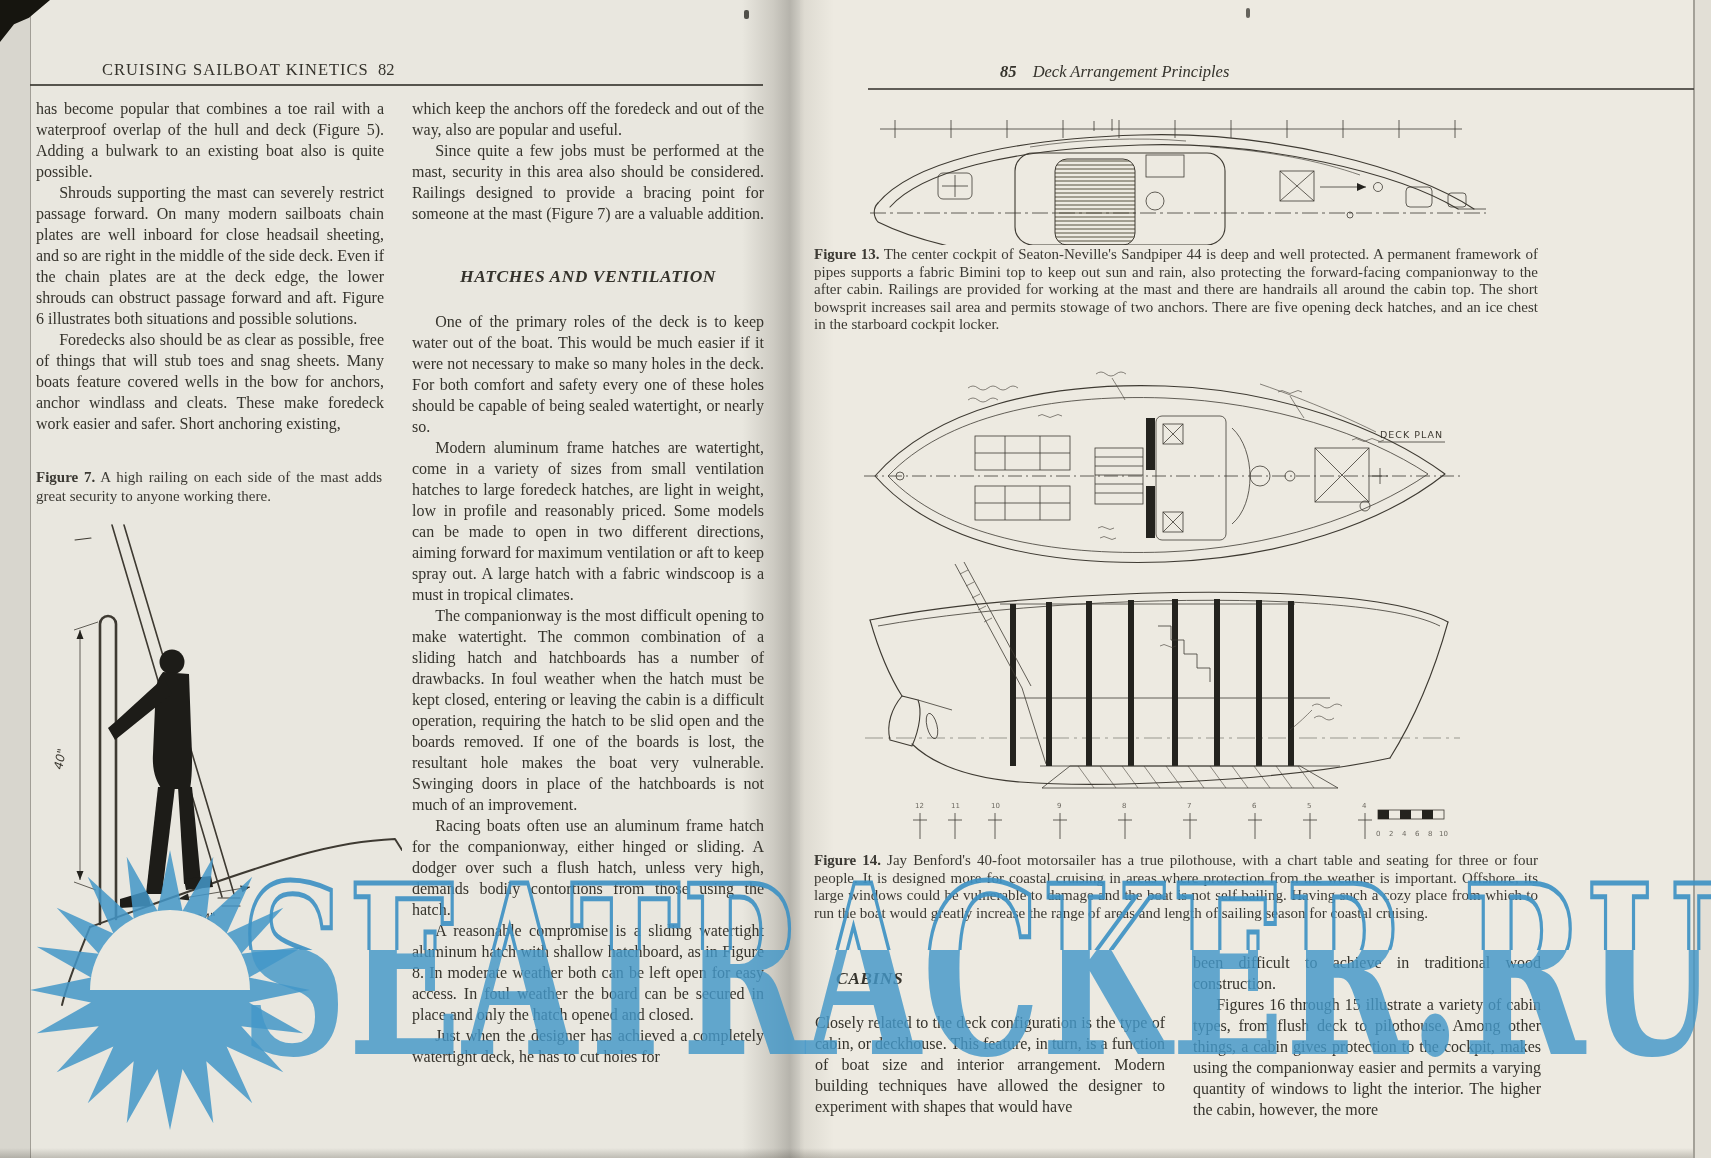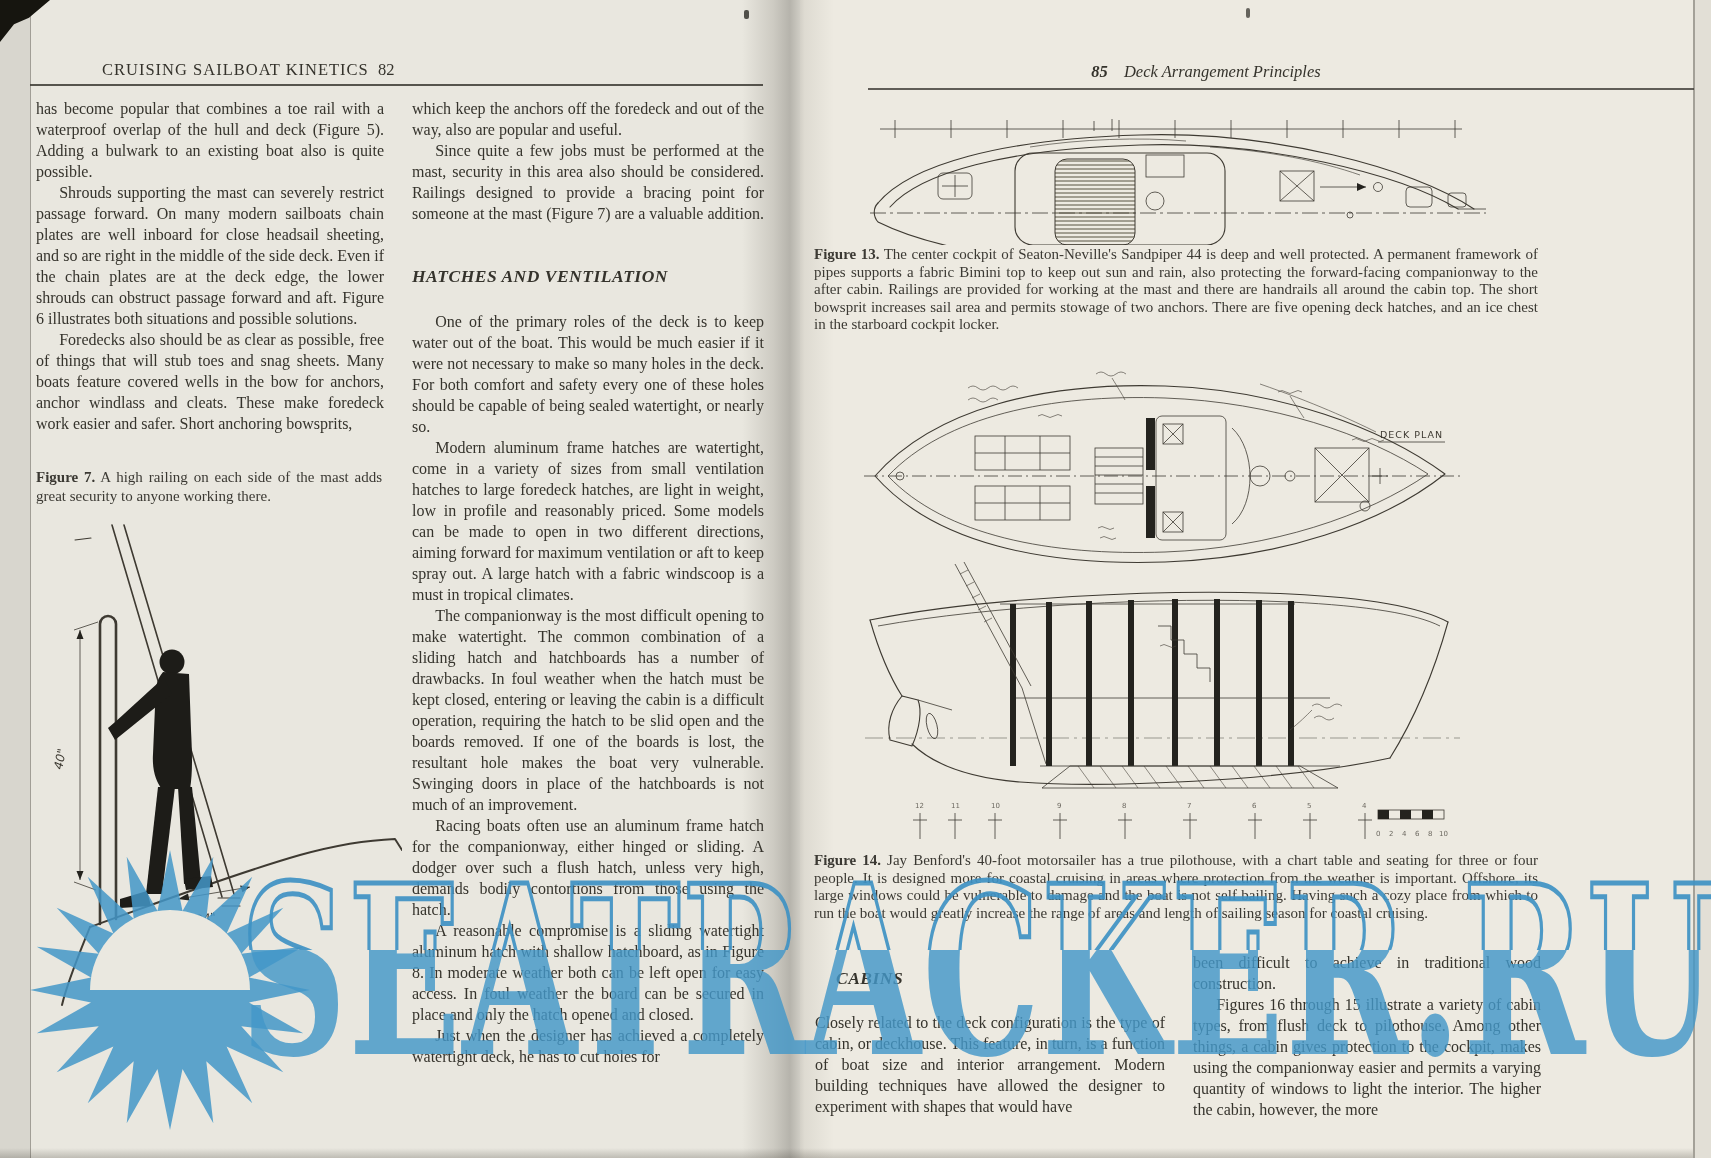--- a/index.html
+++ b/index.html
@@ -18,28 +18,28 @@
     background:linear-gradient(90deg, rgba(60,55,45,0) 0%, rgba(60,55,45,.16) 34%, rgba(35,32,25,.26) 52%, rgba(90,84,72,.10) 68%, rgba(60,55,45,0) 100%);}
   .bottom-edge{position:absolute;left:0;bottom:0;width:1711px;height:10px;background:linear-gradient(0deg, rgba(40,36,28,.22), rgba(40,36,28,0));}
   .right-edge{position:absolute;right:0;top:0;width:16px;height:1158px;background:#e2dfd6;border-left:2px solid rgba(50,45,38,.35);}
   .speck-a{position:absolute;left:744px;top:10px;width:5px;height:9px;border-radius:2px;background:#2b2a24;opacity:.8;}
   .speck-b{position:absolute;left:1246px;top:8px;width:4px;height:10px;border-radius:2px;background:#2b2a24;opacity:.7;}
 
   
   .lp-header-title{position:absolute;left:102px;top:60px;font-weight:normal;font-size:16.5px;letter-spacing:1px;}
   .lp-header-num{position:absolute;left:378px;top:60px;font-size:16.5px;}
   .lp-rule{position:absolute;left:30px;top:84px;width:733px;height:2px;background:#3c3a34;opacity:.85;}
-  .rp-header{position:absolute;left:1000px;top:62px;width:412px;text-align:center;font-style:italic;font-size:16.5px;}
+  .rp-header{position:absolute;left:1000px;top:62px;width:412px;text-align:left;font-style:italic;font-size:16.5px;}
   .rp-header .num{font-weight:bold;margin-right:12px;}
   .rp-rule{position:absolute;left:868px;top:88px;width:826px;height:2px;background:#3c3a34;opacity:.8;}
 
   .col{position:absolute;font-size:16px;line-height:21px;text-align:justify;hyphens:auto;}
   .col p{margin:0;}
   .col p.ind{text-indent:1.45em;}
-  .section-head{font-weight:bold;font-style:italic;font-size:17.5px;letter-spacing:.5px;text-align:left;}
+  .section-head{font-weight:bold;font-style:italic;font-size:17.5px;letter-spacing:.5px;text-align:center;}
   #lp-col1{left:36px;top:98px;width:348px;}
   #lp-col2{left:412px;top:98px;width:352px;}
   #lp-col2 .section-head{margin:42px 0 24px 0;}
   .caption{position:absolute;font-size:15px;line-height:18.5px;text-align:justify;color:#3b3933;}
   .caption b{font-weight:bold;}
   #fig7-caption{left:36px;top:468px;width:346px;}
   #fig13-caption{left:814px;top:246px;width:724px;line-height:17.6px;}
   #fig14-caption{left:814px;top:852px;width:724px;line-height:17.6px;}
   #cabins-head{position:absolute;left:836px;top:968px;}
   #rp-cab-col1{left:815px;top:1012px;width:350px;}
@@ -78,21 +78,21 @@
   <div class="speck-a"></div>
   <div class="speck-b"></div>
 
   <div class="lp-header-title">CRUISING SAILBOAT KINETICS</div>
   <div class="lp-header-num">82</div>
   <div class="lp-rule"></div>
 
   <div id="lp-col1" class="col">
     <p>has become popular that combines a toe rail with a waterproof overlap of the hull and deck (Figure 5). Adding a bulwark to an existing boat also is quite possible.</p>
     <p class="ind">Shrouds supporting the mast can severely restrict passage forward. On many modern sailboats chain plates are well inboard for close headsail sheeting, and so are right in the middle of the side deck. Even if the chain plates are at the deck edge, the lower shrouds can obstruct passage forward and aft. Figure 6 illustrates both situations and possible solutions.</p>
-    <p class="ind">Foredecks also should be as clear as possible, free of things that will stub toes and snag sheets. Many boats feature covered wells in the bow for anchors, anchor windlass and cleats. These make foredeck work easier and safer. Short anchoring bowsprits,</p>
+    <p class="ind">Foredecks also should be as clear as possible, free of things that will stub toes and snag sheets. Many boats feature covered wells in the bow for anchors, anchor windlass and cleats. These make foredeck work easier and safer. Short anchoring existing,</p>
   </div>
 
   <div id="fig7-caption" class="caption">
     <b>Figure 7.</b>
     <span>A high railing on each side of the mast adds great security to anyone working there.</span>
   </div>
 
   <svg class="drawing" style="left:50px;top:522px;" width="352" height="505" viewBox="0 0 352 505">
     <path class="ln" d="M 25,18 L 41,16"></path>
 

